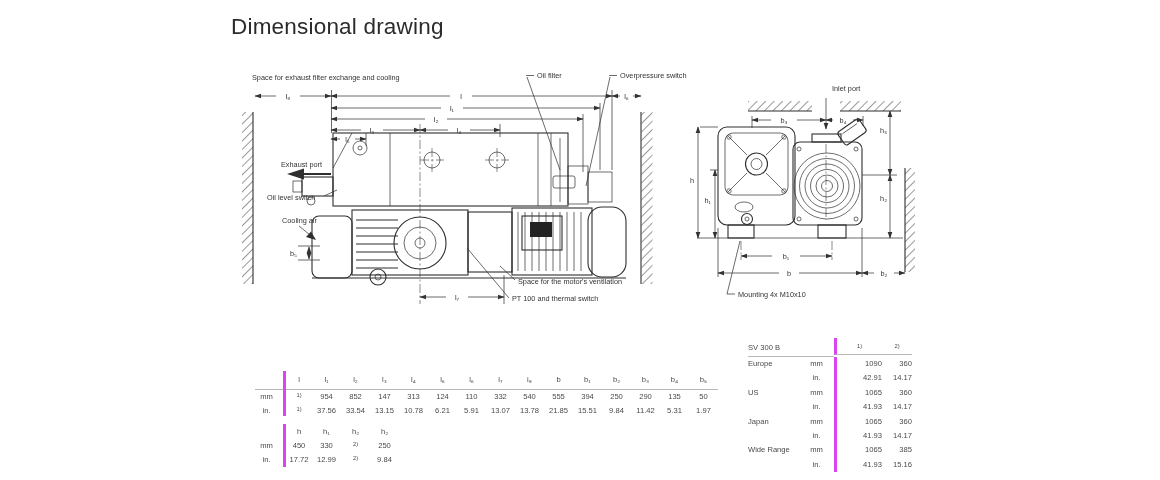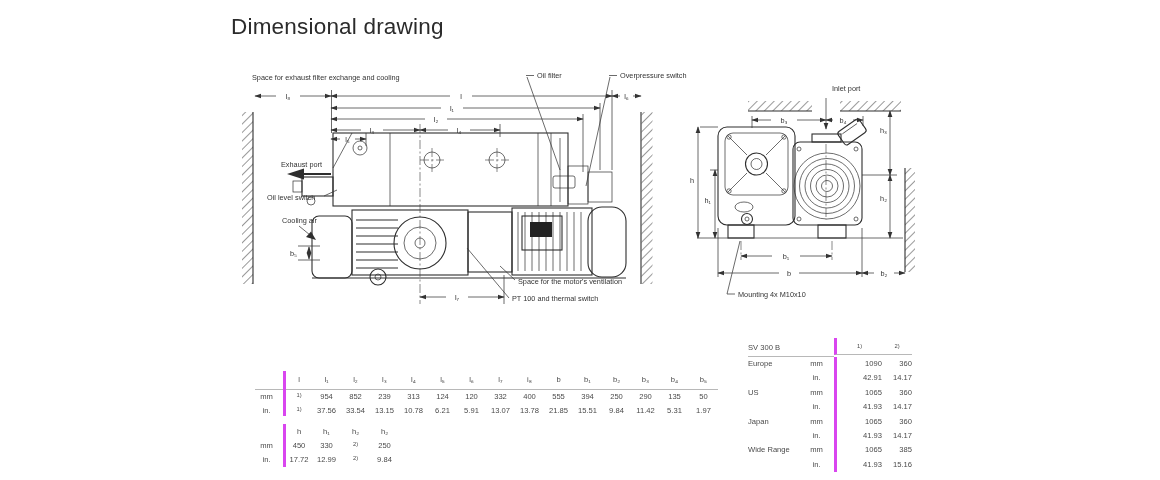--- a/index.html
+++ b/index.html
@@ -319,26 +319,26 @@
   <div class="c hd">b₁</div>
   <div class="c hd">b₂</div>
   <div class="c hd">b₃</div>
   <div class="c hd">b₄</div>
   <div class="c hd">b₅</div>
 
   <div class="c unit">mm</div>
   <div class="c vr fn">1)</div>
   <div class="c">954</div>
   <div class="c">852</div>
-  <div class="c">239</div>
+  <div class="c">147</div>
   <div class="c">313</div>
   <div class="c">124</div>
-  <div class="c">120</div>
+  <div class="c">110</div>
   <div class="c">332</div>
-  <div class="c">400</div>
+  <div class="c">540</div>
   <div class="c">555</div>
   <div class="c">394</div>
   <div class="c">250</div>
   <div class="c">290</div>
   <div class="c">135</div>
   <div class="c">50</div>
 
   <div class="c unit">in.</div>
   <div class="c vr fn">1)</div>
   <div class="c">37.56</div>

